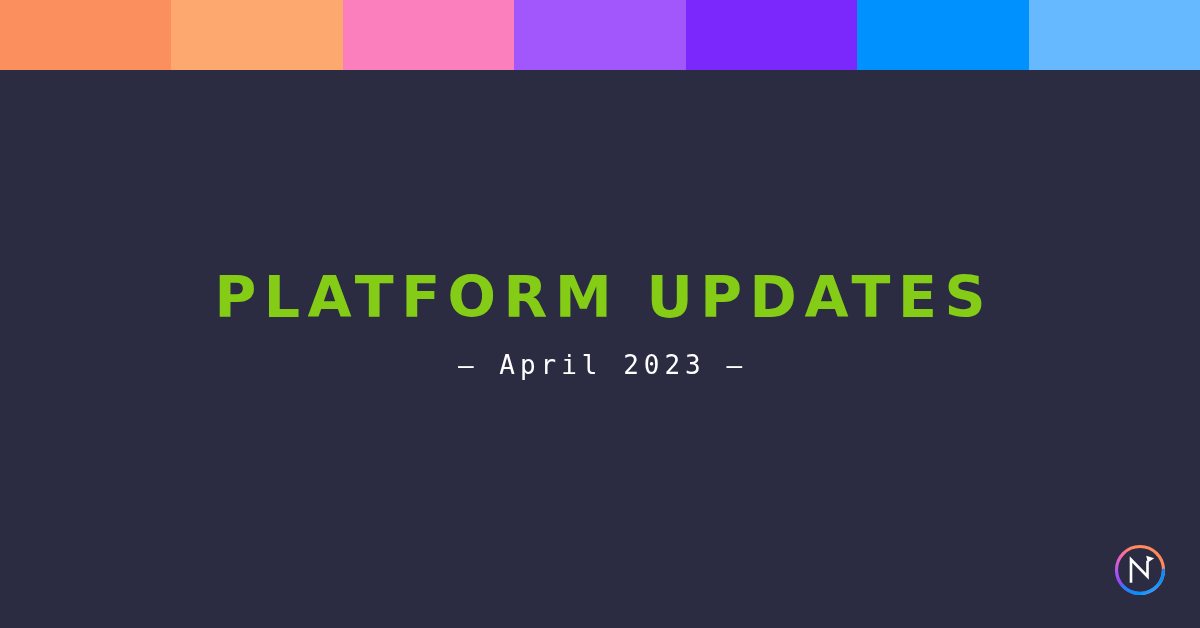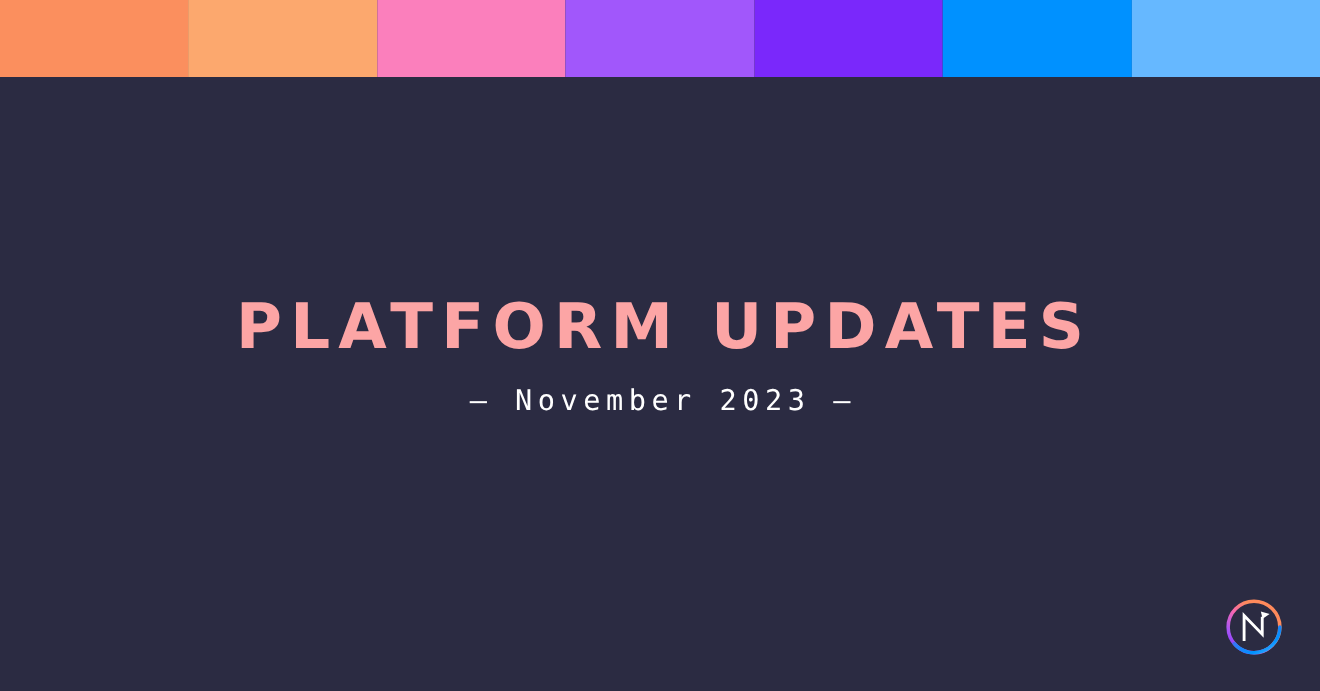--- a/index.html
+++ b/index.html
@@ -41,21 +41,21 @@
     flex-direction: column;
     align-items: center;
     justify-content: center;
     padding-top: 18px;
   }
 
   #page-title {
     font-family: "DejaVu Sans", sans-serif;
     font-size: 57px;
     font-weight: 700;
-    color: #fca5a5;
+    color: #84cc16;
     letter-spacing: 7.5px;
     text-indent: 7.5px;
     line-height: 1.0;
     white-space: nowrap;
     text-align: center;
   }
 
   #page-subtitle {
     margin-top: 26px;
     font-family: "DejaVu Sans Mono", monospace;
@@ -87,21 +87,21 @@
   <div class="swatch" style="background: rgb(252, 168, 110);"></div>
   <div class="swatch" style="background: rgb(251, 127, 188);"></div>
   <div class="swatch" style="background: rgb(161, 87, 251);"></div>
   <div class="swatch" style="background: rgb(122, 40, 251);"></div>
   <div class="swatch" style="background: rgb(0, 145, 255);"></div>
   <div class="swatch" style="background: rgb(102, 184, 255);"></div>
 </div>
 
 <div id="hero">
   <div id="page-title">PLATFORM UPDATES</div>
-  <div id="page-subtitle">— November 2023 —</div>
+  <div id="page-subtitle">— April 2023 —</div>
 </div>
 
 <div id="logo">
   <svg viewBox="0 0 56 56" xmlns="http://www.w3.org/2000/svg" aria-hidden="true">
     <defs>
       <linearGradient id="ringGrad" x1="0%" y1="100%" x2="100%" y2="0%">
         <stop offset="0%" stop-color="#7A28FB"></stop>
         <stop offset="22%" stop-color="#A855F7"></stop>
         <stop offset="45%" stop-color="#F767B0"></stop>
         <stop offset="66%" stop-color="#FF8A5B"></stop>

